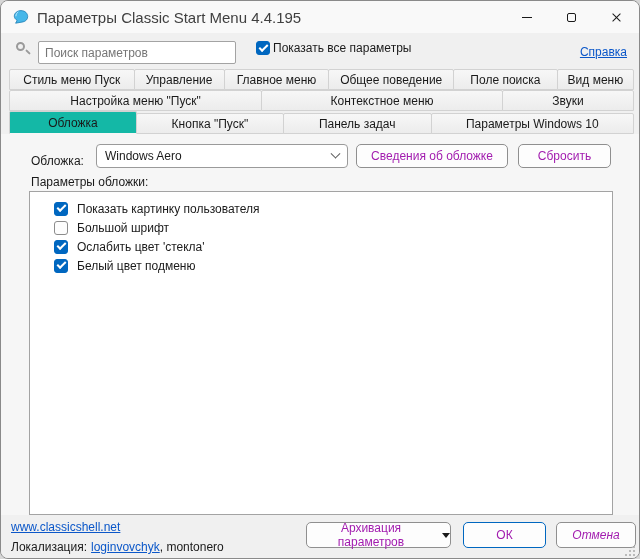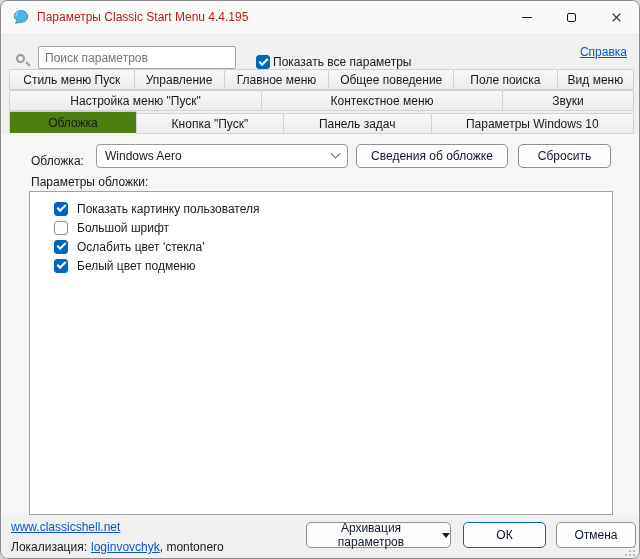--- a/index.html
+++ b/index.html
@@ -7,76 +7,76 @@
   body { font-family: "Liberation Sans", sans-serif; font-size:12px; color:#1a1a1a; }
 
   .window {
     position:relative; width:640px; height:559px; background:#f0f0f0;
     border:1px solid #8a8a8a; border-radius:8px; overflow:hidden;
   }
 
   
   .titlebar { height:32px; background:#f9f9f9; display:flex; align-items:center; padding-left:12px; }
   .app-icon { width:16px; height:16px; margin-right:8px; display:inline-flex; }
-  .title { font-size:12px; color:#b91c1c; }
+  .title { font-size:15px; color:#404040; }
   .win-controls { margin-left:auto; display:flex; height:100%; }
   .winbtn { width:45px; height:100%; border:0; background:transparent; display:flex; align-items:center; justify-content:center; cursor:pointer; }
   .glyph-min { width:10px; height:1px; background:#1a1a1a; display:block; }
   .glyph-max { width:9px; height:9px; border:1px solid #1a1a1a; border-radius:2px; display:block; }
   .glyph-close { position:relative; width:11px; height:11px; display:block; }
   .glyph-close::before,.glyph-close::after { content:""; position:absolute; left:0; top:5px; width:11px; height:1px; background:#1a1a1a; }
   .glyph-close::before { transform:rotate(45deg); }
   .glyph-close::after  { transform:rotate(-45deg); }
 
   
-  .toolbar { position:relative; height:36px; display:flex; align-items:flex-end; padding:8px 3px 0 14px; }
+  .toolbar { position:relative; height:36px; display:flex; align-items:flex-start; padding:8px 3px 0 14px; }
   .search-glyph { position:relative; width:16px; height:16px; margin-right:7px; }
   .search-glyph i { position:absolute; left:1px; top:1px; width:9px; height:9px; border:2px solid #9a9a9a; border-radius:50%; }
   .search-glyph b { position:absolute; left:10px; top:10px; width:6px; height:2px; background:#9a9a9a; transform:rotate(45deg); border-radius:1px; }
   .search-input { width:198px; height:23px; border:1px solid #a3a3a3; border-radius:2px; background:#fff; padding:0 6px; font:12px "Liberation Sans",sans-serif; color:#1a1a1a; }
   .search-input::placeholder { color:#767676; }
   .chk-row { display:flex; align-items:center; gap:3px; margin-left:20px; cursor:default; }
   .checkbox { width:14px; height:14px; border:1px solid #8c8c8c; border-radius:3px; background:#fdfdfd; display:inline-flex; align-items:center; justify-content:center; flex:0 0 auto; }
   .checkbox.checked { background:var(--accent,#0067c0); border-color:var(--accent,#0067c0); }
   .checkbox.checked::after { content:""; width:7px; height:3px; border-left:2px solid #fff; border-bottom:2px solid #fff; transform:rotate(-45deg) translate(1px,-1px); }
   a.link { color:var(--link,#0b57c9); text-decoration:underline; cursor:pointer; }
   .help { position:absolute; right:12px; top:12px; }
 
   
   .tabrow { display:flex; align-items:flex-end; padding:0 6px 0 8px; }
   .tabrow1,.tabrow2 { height:21px; } .tabrow3 { height:23px; }
   .tab { height:21px; display:flex; align-items:center; justify-content:center;
          border:1px solid #d2d2d2; margin-right:-1px; border-radius:2px 2px 0 0;
          background:linear-gradient(#f7f7f7,#ececec); font-size:12px; white-space:nowrap; overflow:hidden; cursor:pointer; }
-  .tab.active { height:23px; background:#4d7c0f; border-bottom-color:#f6f6f6; position:relative; z-index:3; }
+  .tab.active { height:23px; background:#14b8a6; border-bottom-color:#f6f6f6; position:relative; z-index:3; }
 
   
   .page { height:381px; background:#f6f6f6; position:relative; z-index:1; padding-top:10px; }
   .skin-row { display:flex; align-items:flex-end; margin:0 0 0 30px; height:24px; }
   .lbl { width:65px; }
   .combo { width:252px; height:24px; background:#fff; border:1px solid #9a9a9a; border-radius:4px; display:flex; align-items:center; padding:0 8px; cursor:pointer; }
   .combo .val { flex:1; }
   .chev { width:7px; height:7px; border-right:1.4px solid #5a5a5a; border-bottom:1.4px solid #5a5a5a; transform:rotate(45deg) translate(-2px,-2px); }
-  .btn { height:24px; background:#fdfdfd; border:1px solid #8f8f8f; border-radius:5px; font:12px "Liberation Sans",sans-serif; color:#0f172a; cursor:pointer; display:inline-flex; align-items:center; justify-content:center; }
+  .btn { height:24px; background:#fdfdfd; border:1px solid #8f8f8f; border-radius:5px; font:12px "Liberation Sans",sans-serif; color:#a21caf; cursor:pointer; display:inline-flex; align-items:center; justify-content:center; }
   .btn.details { width:152px; margin-left:8px; }
   .btn.reset { width:93px; margin-left:10px; }
   .opts-label { margin:8px 0 2px 30px; height:13px; line-height:13px; }
   .listbox { margin:0 26px 0 28px; height:324px; background:#fff; border:1px solid #a3a3a3; padding:7px 24px; overflow:hidden; }
   .opt { display:flex; align-items:center; gap:9px; height:19px; }
 
   
   .footer { position:relative; height:45px; background:#f0f0f0; }
   .site { position:absolute; left:10px; top:5px; }
   .loc { position:absolute; left:10px; top:25px; white-space:nowrap; }
   .loc .loc-label { margin-right:4px; }
   .footer .btn { position:absolute; top:7px; height:26px; }
   .btn.backup { left:305px; width:145px; gap:7px; }
   .tri { width:0; height:0; border-left:4px solid transparent; border-right:4px solid transparent; border-top:5px solid #1a1a1a; display:inline-block; }
   .btn.ok { left:462px; width:83px; border:1.5px solid var(--accent,#0067c0); }
-  .btn.cancel { left:555px; width:80px; }
+  .btn.cancel { left:555px; width:80px;font-style:italic; }
   .grip { position:absolute; right:3px; bottom:3px; }
 </style>
 </head>
 <body>
 
 <div class="window">
 
   <div class="titlebar">
     <span class="app-icon">
       <svg viewBox="0 0 16 16" width="16" height="16">

